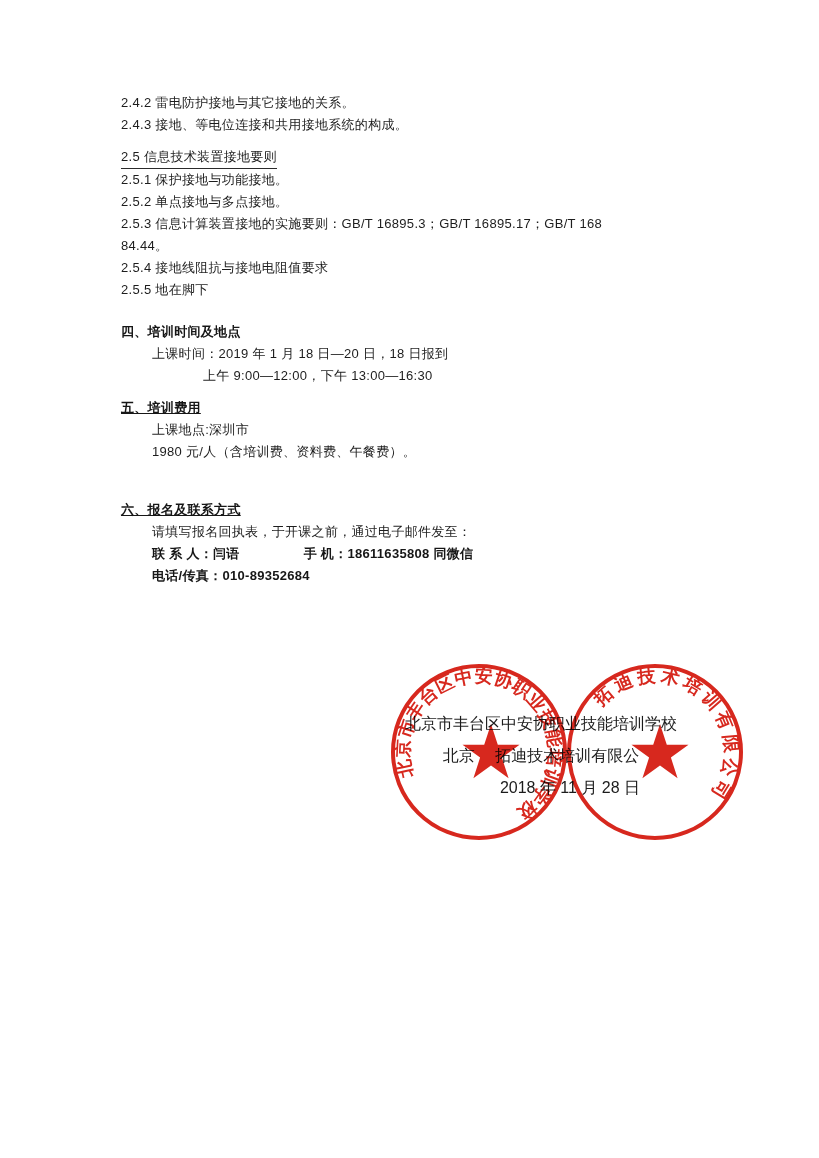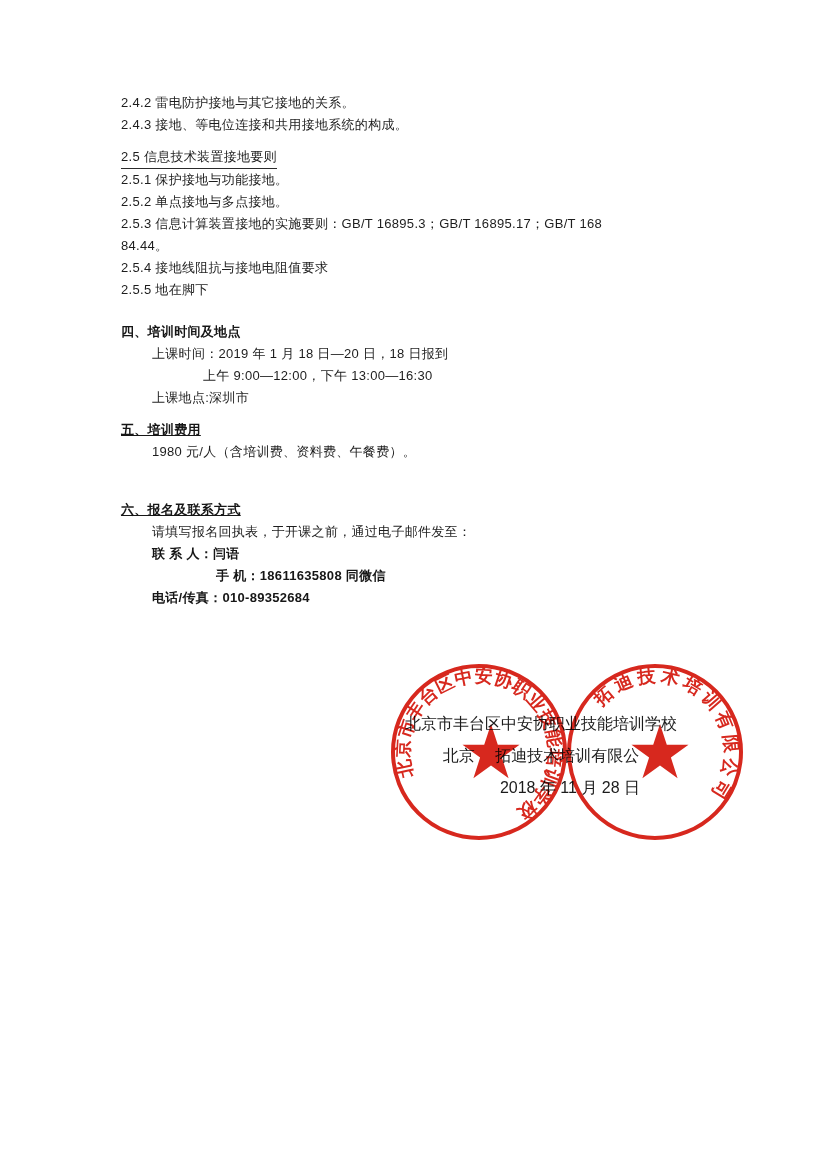--- a/index.html
+++ b/index.html
@@ -19,21 +19,21 @@
     letter-spacing:0.3px;
   }
   .doc-line{white-space:nowrap;}
   .sec-gap-lg{margin-top:20px;}
   .sec-gap-md{margin-top:10px;text-decoration:underline;}
   .sec-gap-sm{margin-top:36px;text-decoration:underline;}
   .heading-bold{font-weight:700;color:#161616;}
   .underlined{display:inline-block;border-bottom:1.5px solid #2a2a2a;padding-bottom:0px;}
   .indent-1{padding-left:31px;}
   .indent-2{padding-left:82px;}
-  .contact-row{display:flex;flex-direction:column;}
+  .contact-row{display:flex;}
   .contact-mobile{margin-left:64px;}
   
   .signature-block{
     position:absolute;left:366px;top:708px;width:350px;
     text-align:center;font-size:16px;line-height:32px;color:#1b1b1b;
     white-space:nowrap;
   }
   .signature-date{padding-left:58px;}
   .stamp{position:absolute;width:190px;height:190px;mix-blend-mode:multiply;}
   .stamp-left{left:384px;top:657px;}
@@ -56,23 +56,23 @@
     <div class="doc-line">2.5.1 保护接地与功能接地。</div>
     <div class="doc-line">2.5.2 单点接地与多点接地。</div>
     <div class="doc-line">2.5.3 信息计算装置接地的实施要则：GB/T 16895.3；GB/T 16895.17；GB/T 168</div>
     <div class="doc-line">84.44。</div>
     <div class="doc-line">2.5.4 接地线阻抗与接地电阻值要求</div>
     <div class="doc-line">2.5.5 地在脚下</div>
 
     <div class="doc-line heading-bold sec-gap-lg">四、培训时间及地点</div>
     <div class="doc-line indent-1">上课时间：2019 年 1 月 18 日—20 日，18 日报到</div>
     <div class="doc-line indent-2">上午 9:00—12:00，下午 13:00—16:30</div>
+    <div class="doc-line heading-bold sec-gap-md">五、培训费用</div>
+
     <div class="doc-line indent-1">上课地点:深圳市</div>
-
-    <div class="doc-line heading-bold sec-gap-md">五、培训费用</div>
     <div class="doc-line indent-1">1980 元/人（含培训费、资料费、午餐费）。</div>
 
     <div class="doc-line heading-bold sec-gap-sm">六、报名及联系方式</div>
     <div class="doc-line indent-1">请填写报名回执表，于开课之前，通过电子邮件发至：</div>
     <div class="doc-line indent-1 contact-row">
       <span class="heading-bold">联 系 人：闫语</span>
       <span class="heading-bold contact-mobile">手 机：18611635808 同微信</span>
     </div>
     <div class="doc-line indent-1 heading-bold">电话/传真：010-89352684</div>
   </div>

